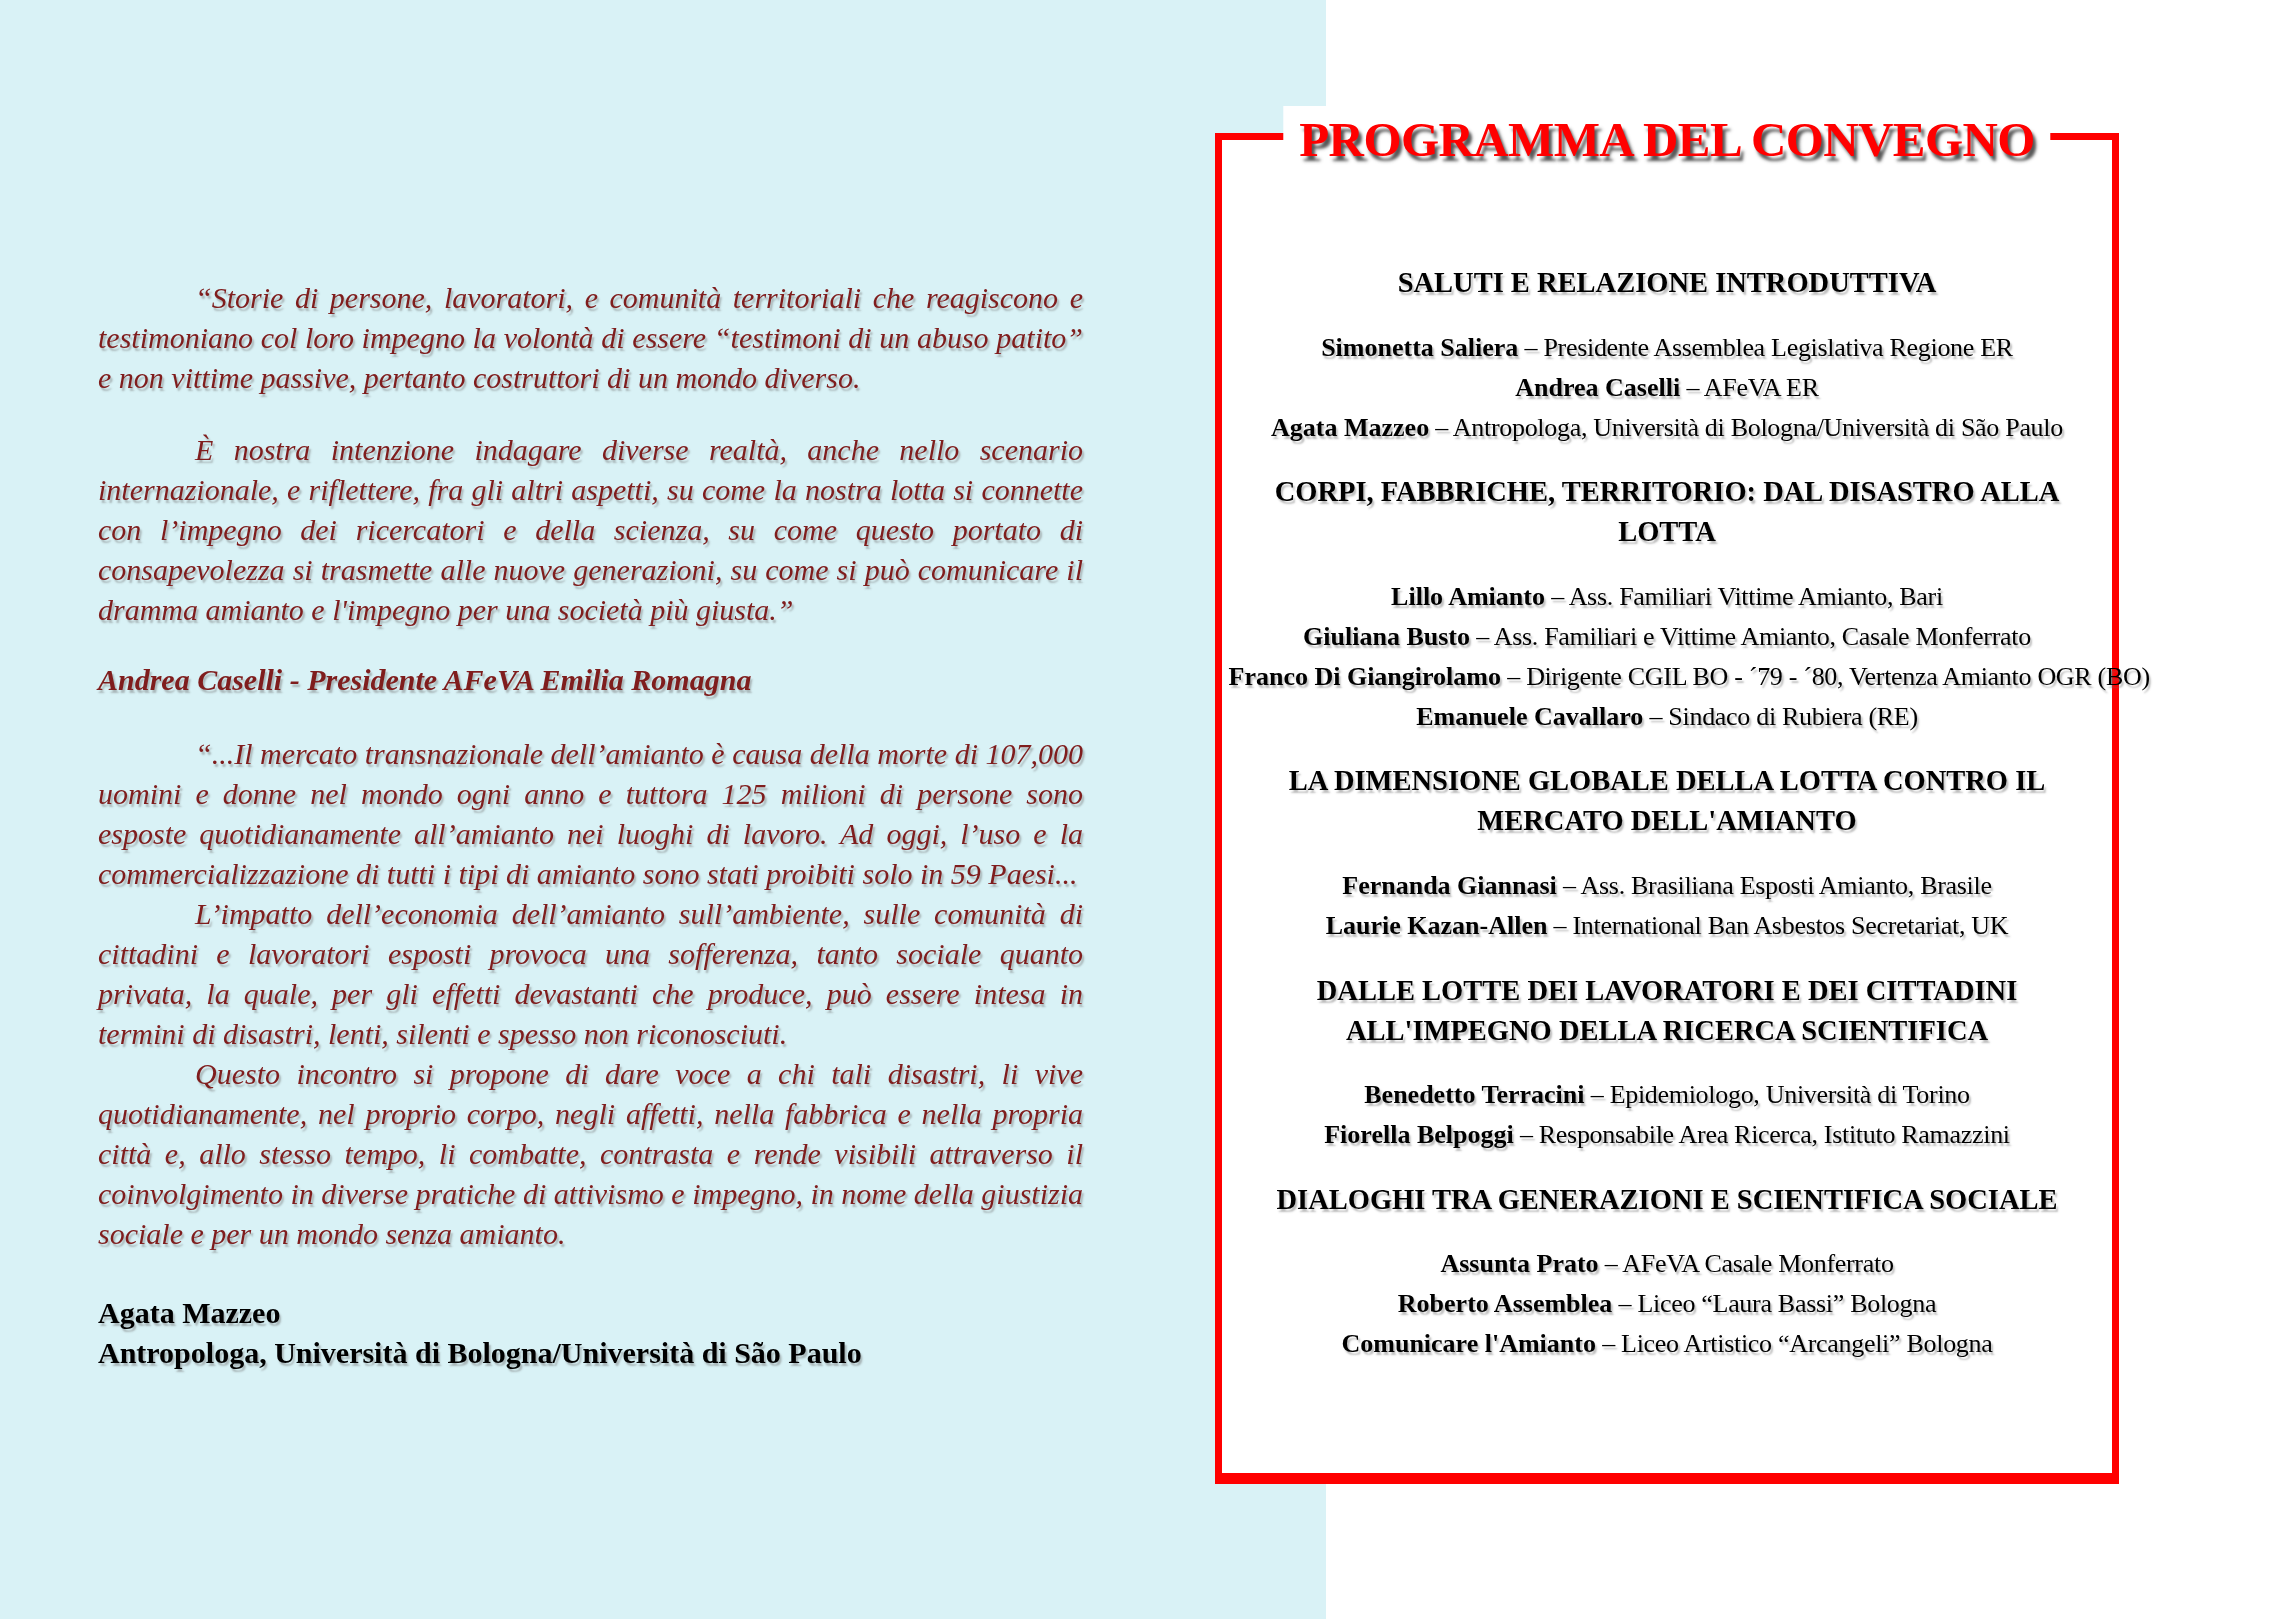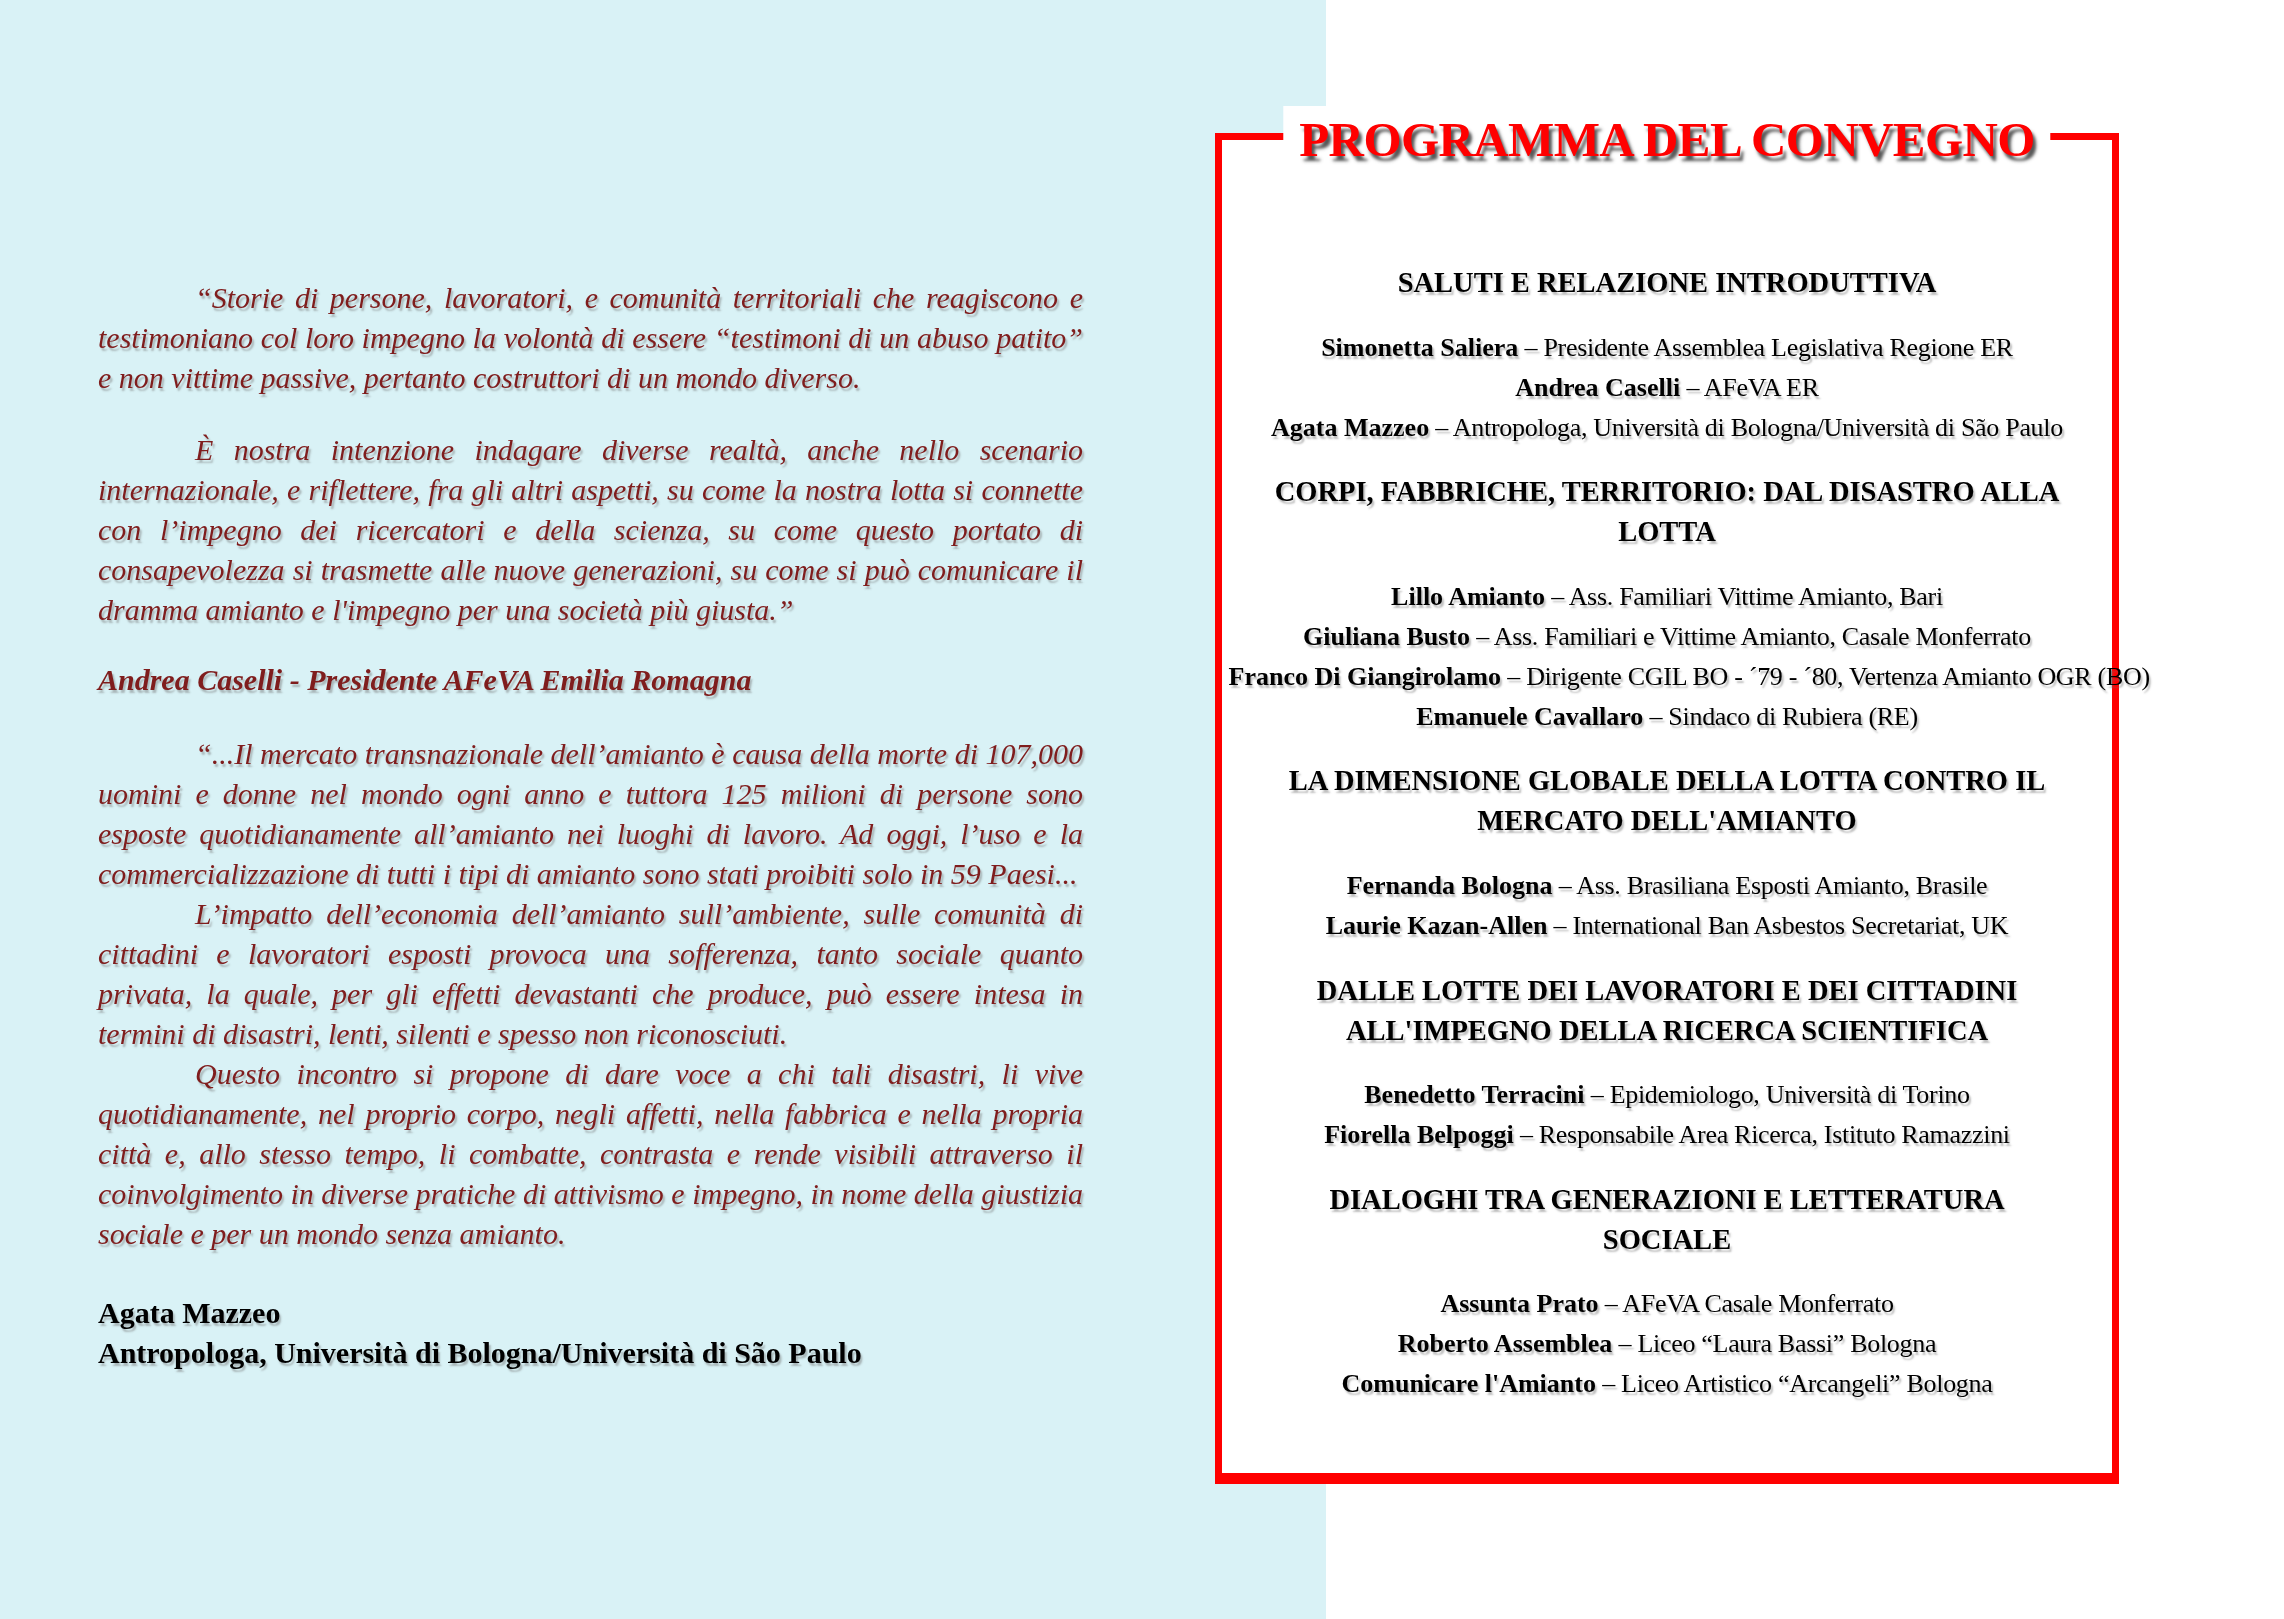--- a/index.html
+++ b/index.html
@@ -135,31 +135,31 @@
       <div class="session-header">CORPI, FABBRICHE, TERRITORIO: DAL DISASTRO ALLA LOTTA</div>
       <div class="entry-group">
         <div class="entry"><b>Lillo Amianto</b><span> – </span><span>Ass. Familiari Vittime Amianto, Bari</span></div>
         <div class="entry"><b>Giuliana Busto</b><span> – </span><span>Ass. Familiari e Vittime Amianto, Casale Monferrato</span></div>
         <div class="entry"><b>Franco Di Giangirolamo</b><span> – </span><span>Dirigente CGIL BO - ´79 - ´80, Vertenza Amianto OGR (BO)</span></div>
         <div class="entry"><b>Emanuele Cavallaro</b><span> – </span><span>Sindaco di Rubiera (RE)</span></div>
       </div>
 
       <div class="session-header">LA DIMENSIONE GLOBALE DELLA LOTTA CONTRO IL MERCATO DELL'AMIANTO</div>
       <div class="entry-group">
-        <div class="entry"><b>Fernanda Bologna</b><span> – </span><span>Ass. Brasiliana Esposti Amianto, Brasile</span></div>
+        <div class="entry"><b>Fernanda Giannasi</b><span> – </span><span>Ass. Brasiliana Esposti Amianto, Brasile</span></div>
         <div class="entry"><b>Laurie Kazan-Allen</b><span> – </span><span>International Ban Asbestos Secretariat, UK</span></div>
       </div>
 
       <div class="session-header">DALLE LOTTE DEI LAVORATORI E DEI CITTADINI ALL'IMPEGNO DELLA RICERCA SCIENTIFICA</div>
       <div class="entry-group">
         <div class="entry"><b>Benedetto Terracini</b><span> – </span><span>Epidemiologo, Università di Torino</span></div>
         <div class="entry"><b>Fiorella Belpoggi</b><span> – </span><span>Responsabile Area Ricerca, Istituto Ramazzini</span></div>
       </div>
 
-      <div class="session-header">DIALOGHI TRA GENERAZIONI E LETTERATURA SOCIALE</div>
+      <div class="session-header">DIALOGHI TRA GENERAZIONI E SCIENTIFICA SOCIALE</div>
       <div class="entry-group">
         <div class="entry"><b>Assunta Prato</b><span> – </span><span>AFeVA Casale Monferrato</span></div>
         <div class="entry"><b>Roberto Assemblea</b><span> – </span><span>Liceo “Laura Bassi” Bologna</span></div>
         <div class="entry"><b>Comunicare l'Amianto</b><span> – </span><span>Liceo Artistico “Arcangeli” Bologna</span></div>
       </div>
 
     </div>
   </div>
 
 </div>

